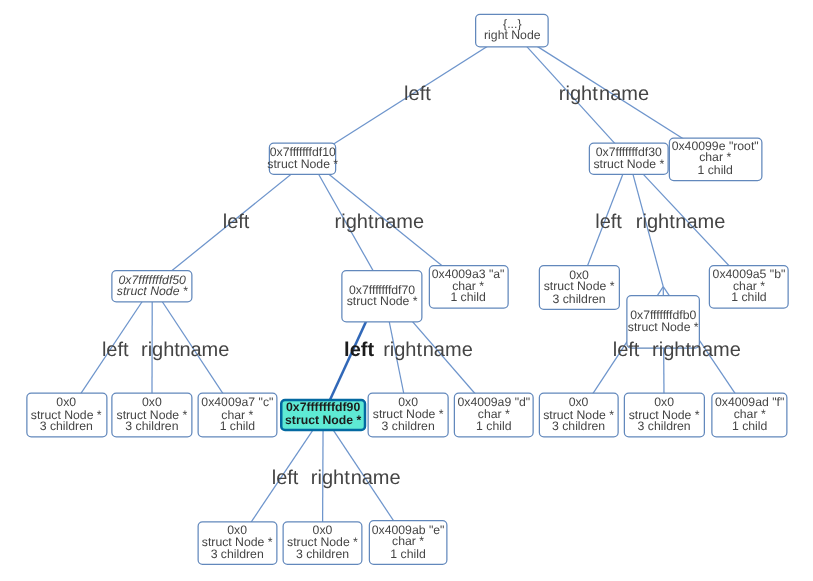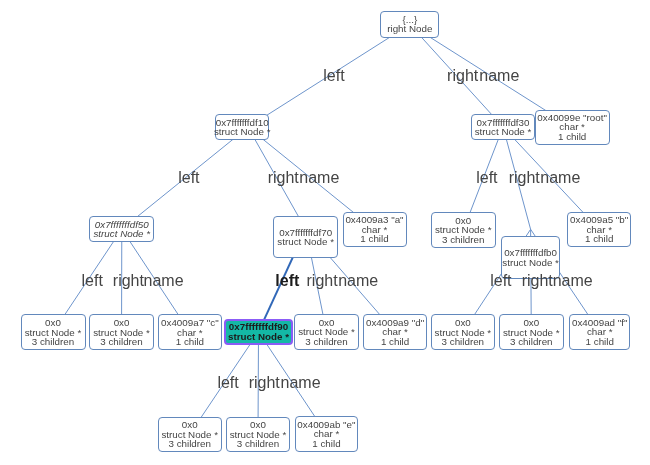--- a/index.html
+++ b/index.html
@@ -13,21 +13,21 @@
   .node {
     position:absolute; box-sizing:border-box;
     border:1px solid #6288bc; border-radius:4px;
     background:#ffffff; color:#444444;
     font-size:9.8px; line-height:9.5px; text-align:center;
     display:flex; flex-direction:column; align-items:center; justify-content:center;
     white-space:pre;
   }
   .node .nline { display:block; filter:brightness(1); }
   .node.selected {
-    background:#14b8a6; border:2px solid #8b5cf6;
+    background:#5eead4; border:2px solid #0369a1;
     font-weight:bold; color:#1c1c1c;
   }
   .elabel { filter:brightness(1);
     position:absolute; font-size:16px; color:#444444;
     white-space:pre; transform:translateY(-50%);
   }
   .elabel.bold { font-weight:bold; color:#1c1c1c; }
 </style>
 </head>
 <body>

